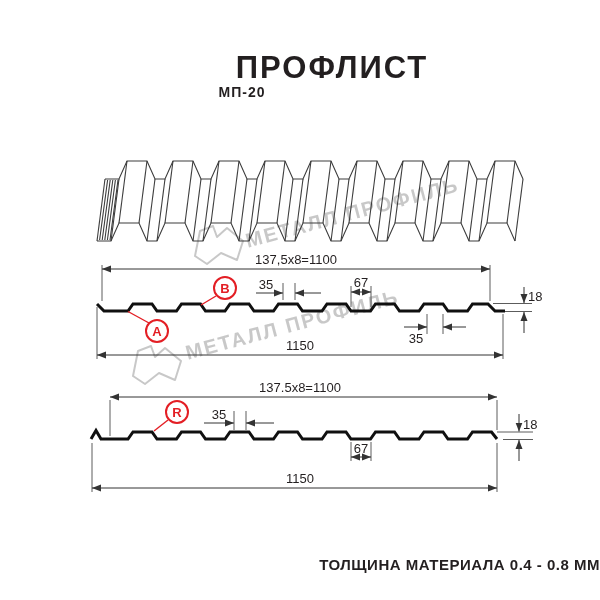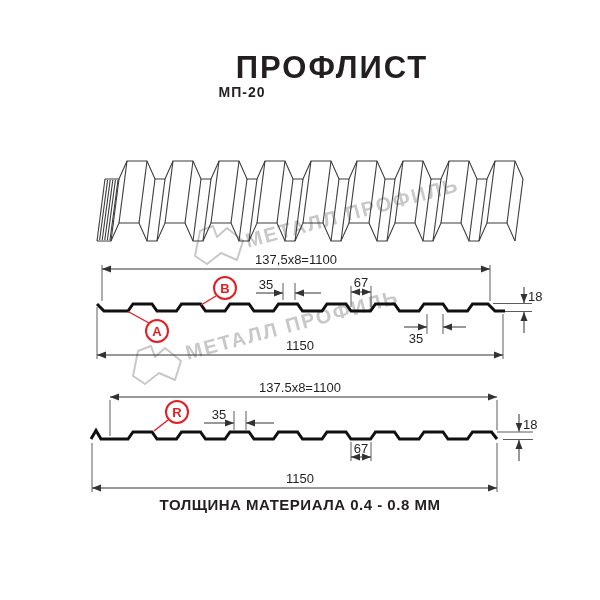--- a/index.html
+++ b/index.html
@@ -2,21 +2,21 @@
 <html style="--accent: #e31e24; --ink: #231f20; --wm: #c3c3c3;"><head>
 <meta charset="utf-8">
 <style>
   html,body{margin:0;padding:0;background:#ffffff;}
   #stage{position:relative;width:600px;height:600px;background:#fff;overflow:hidden;
          font-family:"Liberation Sans", sans-serif;}
   .title{position:absolute;left:0;top:50px;width:600px;text-align:center;
          font-size:31px;font-weight:700;letter-spacing:2px;color:var(--ink);z-index:2;padding-left:32px;}
   .subtitle{position:absolute;left:0;top:84px;width:484px;text-align:center;
          font-size:14px;font-weight:700;letter-spacing:1px;color:var(--ink);z-index:2;}
-  .footer{position:absolute;left:0;top:496px;width:600px;text-align:center;
+  .footer{position:absolute;left:0;top:556px;width:600px;text-align:right;
          font-size:15px;font-weight:700;letter-spacing:0.5px;color:var(--ink);z-index:2;}
   .wm{position:absolute;z-index:0;color:var(--wm);font-weight:700;font-size:20px;
       letter-spacing:2px;white-space:nowrap;transform:rotate(-15deg);transform-origin:left center;opacity:.9;}
   .wm-logo{position:absolute;z-index:0;opacity:.9;}
   .wm-logo polygon{fill:none;stroke:var(--wm);stroke-width:2;stroke-linejoin:round;}
   #draw{position:absolute;left:0;top:0;z-index:1;}
   .thin{stroke:#3c3c3c;stroke-width:1.1;fill:none;}
   .pthick{stroke:#101010;stroke-width:3;fill:none;stroke-linejoin:miter;}
   .dimline{stroke:#333;stroke-width:1;fill:none;}
   .extline{stroke:#4a4a4a;stroke-width:0.9;fill:none;}

